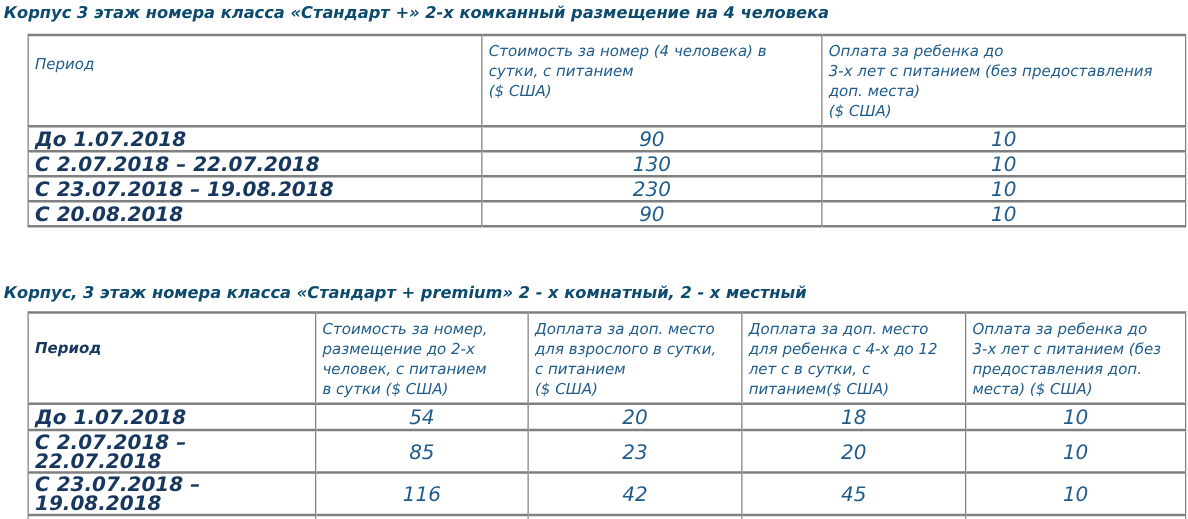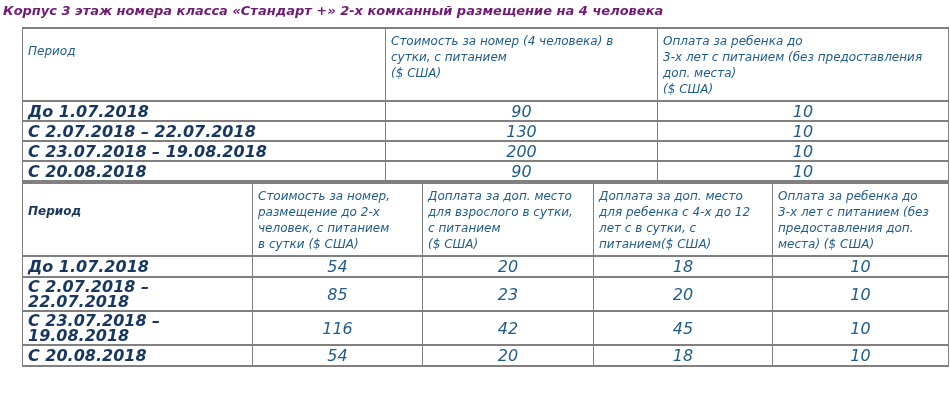--- a/index.html
+++ b/index.html
@@ -9,21 +9,21 @@
     background: #FFFFFF;
     overflow: hidden;
     font-family: "DejaVu Sans", "Liberation Sans", sans-serif;
     font-style: italic;
   }
   .page { width: 950px; height: 415px; }
   .doc-title {
     font-weight: bold;
     font-size: 13px;
     line-height: 16px;
-    color: #701a75;
+    color: #0c4a6e;
     margin: 3px 0 8px 3px;
     white-space: nowrap;
   }
   .doc-title.second { margin-top: 45px; margin-bottom: 6px; }
   table.price-table {
     border-collapse: collapse;
     table-layout: fixed;
     margin-left: 22px;
     width: 926px;
   }
@@ -86,31 +86,32 @@
         <td class="num">90</td>
         <td class="num">10</td>
       </tr>
       <tr>
         <td class="period">С 2.07.2018 – 22.07.2018</td>
         <td class="num">130</td>
         <td class="num">10</td>
       </tr>
       <tr>
         <td class="period">С 23.07.2018 – 19.08.2018</td>
-        <td class="num">200</td>
+        <td class="num">230</td>
         <td class="num">10</td>
       </tr>
       <tr>
         <td class="period">С 20.08.2018</td>
         <td class="num">90</td>
         <td class="num">10</td>
       </tr>
     </tbody>
   </table>
 
+  <div class="doc-title second">Корпус, 3 этаж номера класса «Стандарт + premium» 2 - х комнатный, 2 - х местный</div>
 
   <table class="price-table t2">
     <colgroup>
       <col style="width:230px">
       <col style="width:170px">
       <col style="width:171px">
       <col style="width:179px">
       <col style="width:176px">
     </colgroup>
     <thead>

